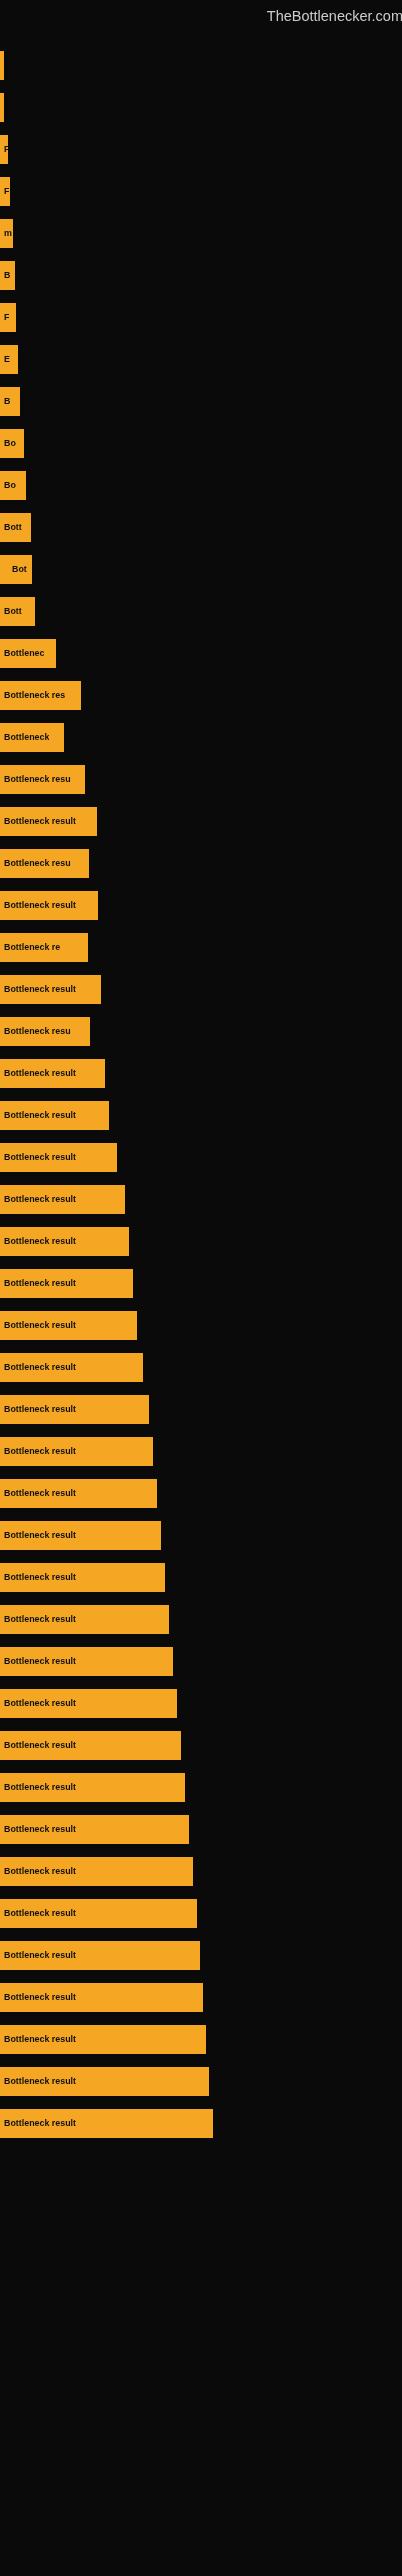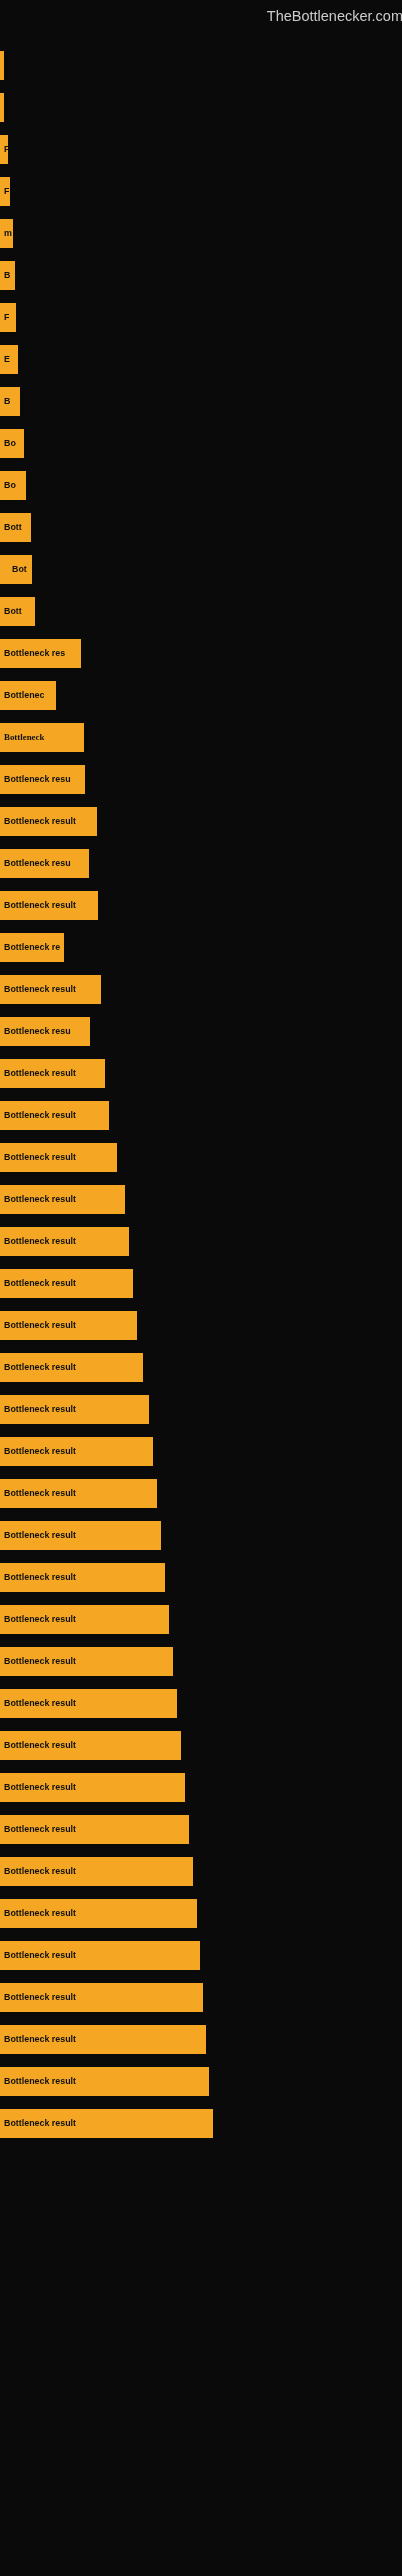--- a/index.html
+++ b/index.html
@@ -127,31 +127,31 @@
       <div class="bar" style="width: 32px; padding-left: 12px;">
         <span class="bar-label">Bot</span>
       </div>
     </div>
     <div class="bar-row">
       <div class="bar" style="width: 35px;">
         <span class="bar-label">Bott</span>
       </div>
     </div>
     <div class="bar-row">
+      <div class="bar" style="width: 56px;">
+        <span class="bar-label">Bottlenec</span>
+      </div>
+    </div>
+    <div class="bar-row">
       <div class="bar" style="width: 81px;">
         <span class="bar-label">Bottleneck res</span>
       </div>
     </div>
     <div class="bar-row">
-      <div class="bar" style="width: 56px;">
-        <span class="bar-label">Bottlenec</span>
-      </div>
-    </div>
-    <div class="bar-row">
-      <div class="bar" style="width: 84px; font-family: Liberation Serif, serif;">
+      <div class="bar" style="width: 64px;">
         <span class="bar-label">Bottleneck</span>
       </div>
     </div>
     <div class="bar-row">
       <div class="bar" style="width: 85px;">
         <span class="bar-label">Bottleneck resu</span>
       </div>
     </div>
     <div class="bar-row">
       <div class="bar" style="width: 97px;">
@@ -162,21 +162,21 @@
       <div class="bar" style="width: 89px;">
         <span class="bar-label">Bottleneck resu</span>
       </div>
     </div>
     <div class="bar-row">
       <div class="bar" style="width: 98px;">
         <span class="bar-label">Bottleneck result</span>
       </div>
     </div>
     <div class="bar-row">
-      <div class="bar" style="width: 64px;">
+      <div class="bar" style="width: 88px;">
         <span class="bar-label">Bottleneck re</span>
       </div>
     </div>
     <div class="bar-row">
       <div class="bar" style="width: 101px;">
         <span class="bar-label">Bottleneck result</span>
       </div>
     </div>
     <div class="bar-row">
       <div class="bar" style="width: 90px;">

